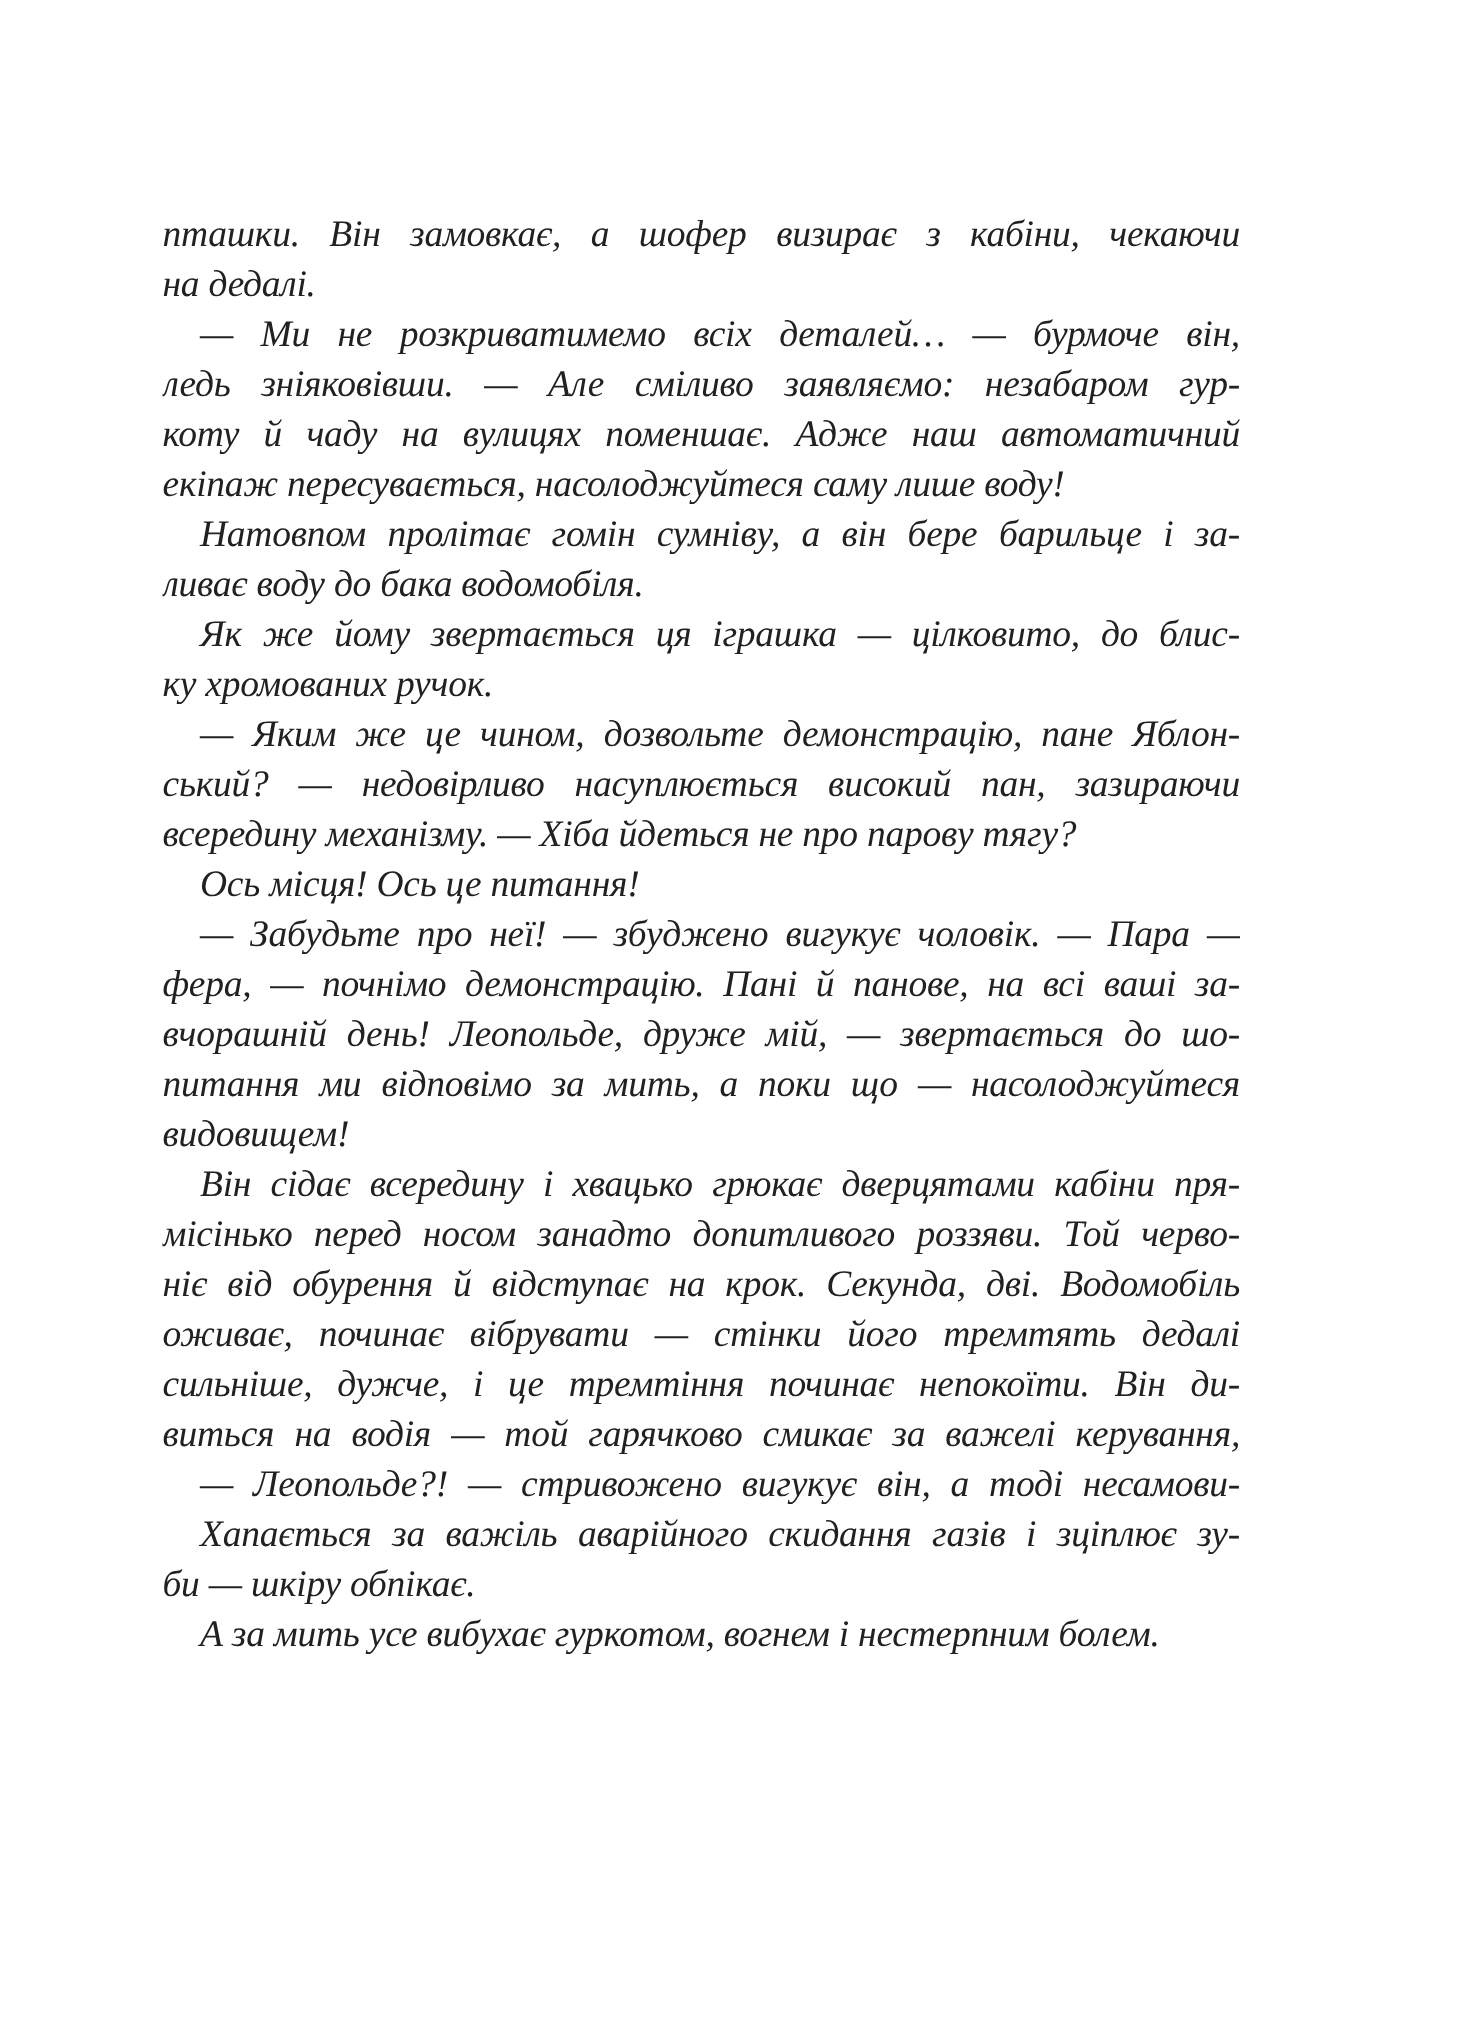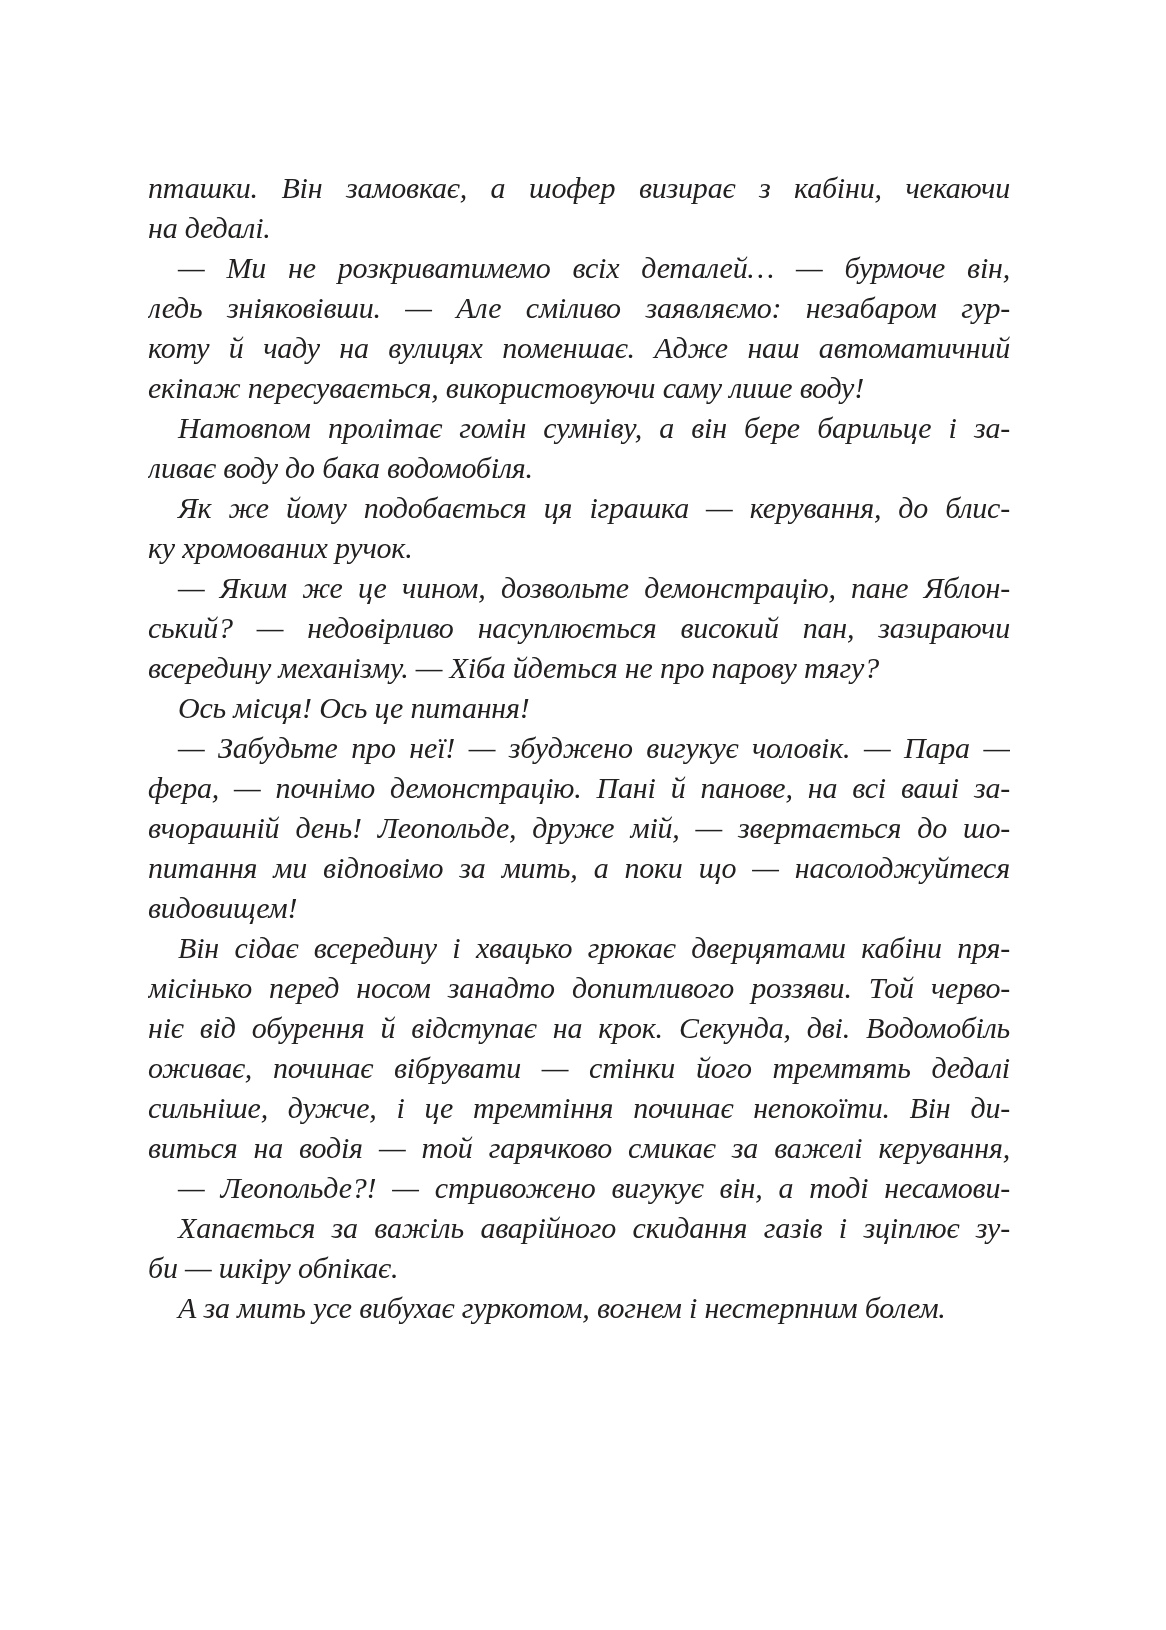--- a/index.html
+++ b/index.html
@@ -18,21 +18,20 @@
     position: absolute;
     left: 130px;
     top: 168px;
     width: 862px;
     font-family: "Liberation Serif", "DejaVu Serif", serif;
     font-style: italic;
     font-size: 30px;
     line-height: 40px;
     letter-spacing: -0.2px;
     color: #232020;
-    margin-left: 18px;
   }
   .line {
     height: 40px;
     overflow: hidden;
     text-align: justify;
     text-align-last: justify;
     white-space: normal;
   }
   .line.last {
     text-align-last: left;
@@ -44,24 +43,24 @@
 </head>
 <body>
 
 <div class="page">
   <div class="text-block">
       <div class="line">пташки. Він замовкає, а шофер визирає з кабіни, чекаючи</div>
       <div class="line last">на дедалі.</div>
       <div class="line indent">— Ми не розкриватимемо всіх деталей… — бурмоче він,</div>
       <div class="line">ледь зніяковівши. — Але сміливо заявляємо: незабаром гур-</div>
       <div class="line">коту й чаду на вулицях поменшає. Адже наш автоматичний</div>
-      <div class="line last">екіпаж пересувається, використовуючи саму лише воду!</div>
+      <div class="line last">екіпаж пересувається, насолоджуйтеся саму лише воду!</div>
       <div class="line indent">Натовпом пролітає гомін сумніву, а він бере барильце і за-</div>
       <div class="line last">ливає воду до бака водомобіля.</div>
-      <div class="line indent">Як же йому подобається ця іграшка — керування, до блис-</div>
+      <div class="line indent">Як же йому звертається ця іграшка — цілковито, до блис-</div>
       <div class="line last">ку хромованих ручок.</div>
       <div class="line indent">— Яким же це чином, дозвольте демонстрацію, пане Яблон-</div>
       <div class="line">ський? — недовірливо насуплюється високий пан, зазираючи</div>
       <div class="line last">всередину механізму. — Хіба йдеться не про парову тягу?</div>
       <div class="line indent last">Ось місця! Ось це питання!</div>
       <div class="line indent">— Забудьте про неї! — збуджено вигукує чоловік. — Пара —</div>
       <div class="line">фера, — почнімо демонстрацію. Пані й панове, на всі ваші за-</div>
       <div class="line">вчорашній день! Леопольде, друже мій, — звертається до шо-</div>
       <div class="line">питання ми відповімо за мить, а поки що — насолоджуйтеся</div>
       <div class="line last">видовищем!</div>

